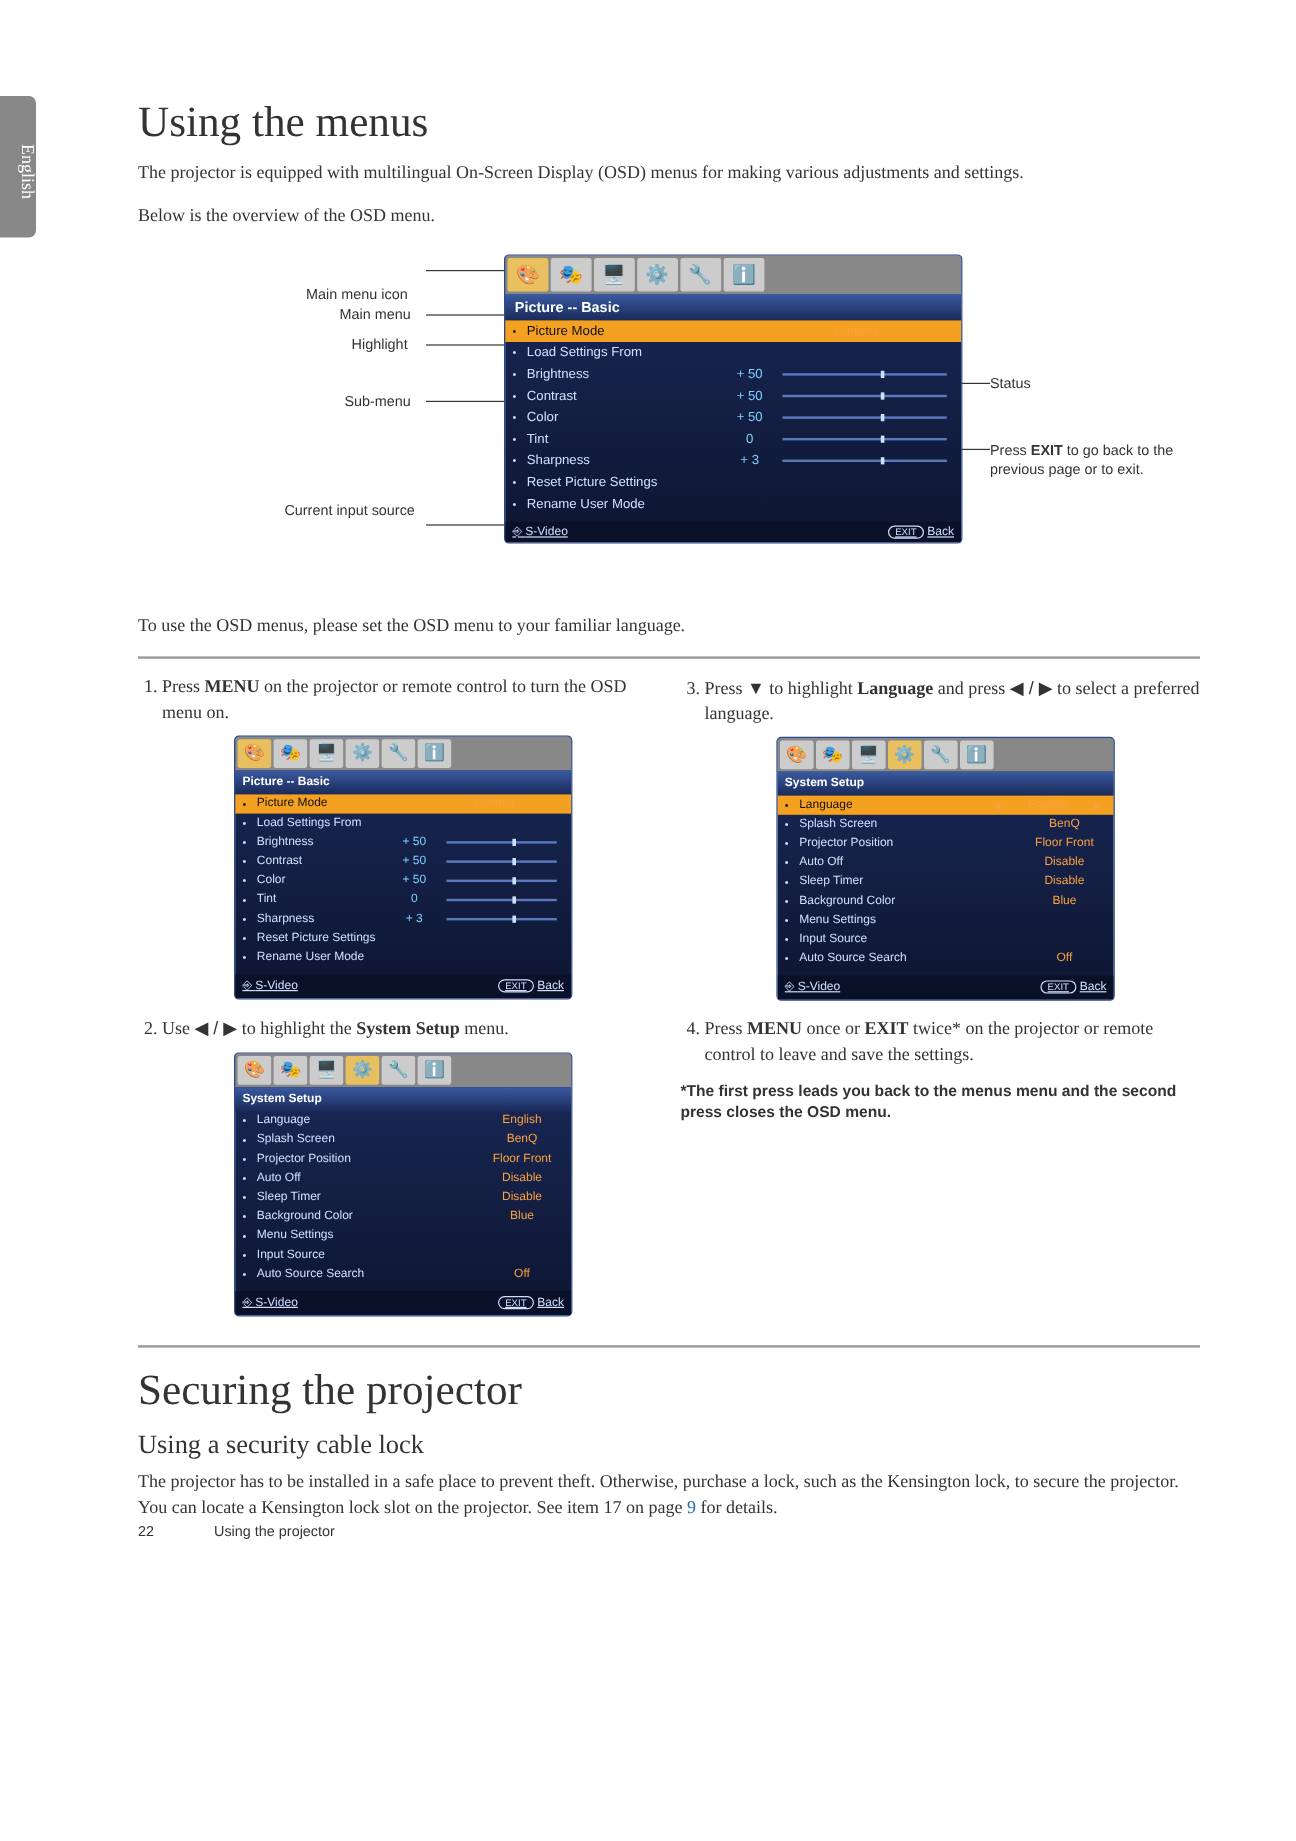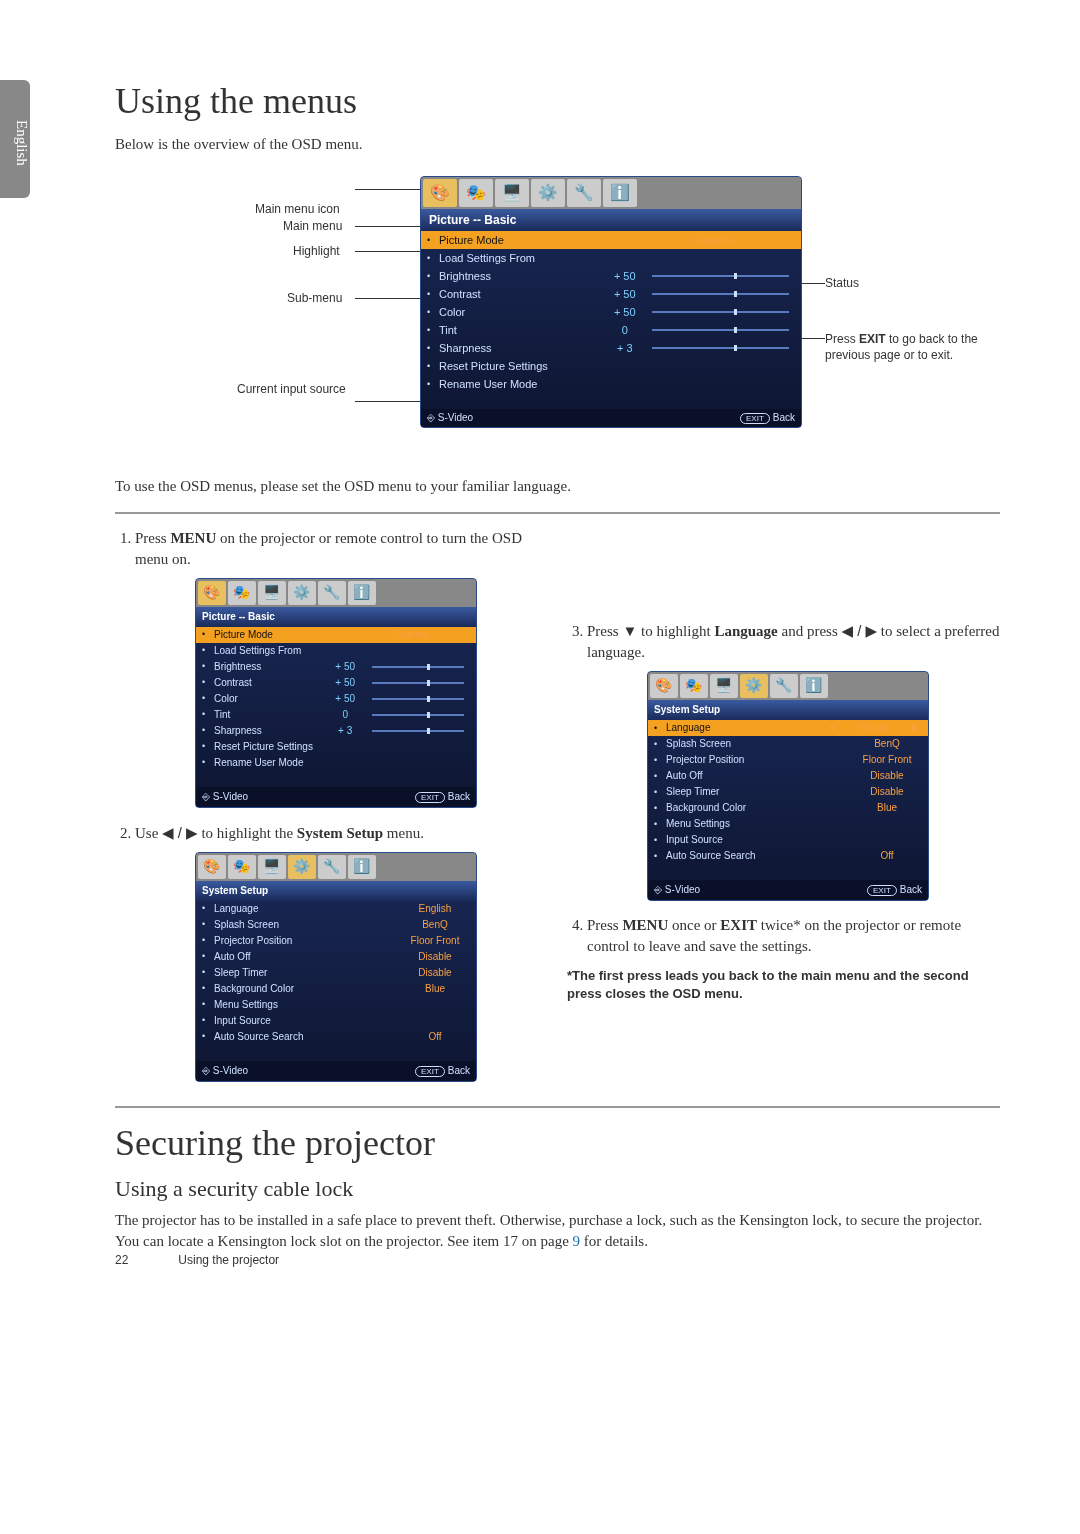--- a/index.html
+++ b/index.html
@@ -45,21 +45,20 @@
     margin: 0 0 14px 0;
   }
   hr.rule {
     border: none;
     border-top: 2px solid #999;
     margin: 10px 0 14px 0;
   }
   .two-col {
     display: flex;
     gap: 19px;
-    align-items: center;
   }
   .col {
     flex: 1;
   }
   ol {
     padding-left: 20px;
     margin: 0;
     font-size: 15px;
   }
   ol li {
@@ -146,21 +145,22 @@
     width: 3px;
     height: 6px;
     background: #cfe0ff;
   }
   .osd-leftright { color: #faa040; padding: 0 4px; font-size: 8px; }
   .osd-footer {
     display: flex;
     justify-content: space-between;
     background: #0a1028;
     padding: 3px 6px;
-    margin-top: 16px;
+    margin-top: 6px;
+    text-decoration: underline;
   }
   .osd-footer .exit-pill {
     border: 1px solid #cfe0ff;
     border-radius: 8px;
     padding: 0 5px;
     font-size: 8px;
     margin-right: 3px;
   }
 
   
@@ -178,20 +178,21 @@
   .ov-osd .osd-title { padding: 4px 8px; font-size: 12px; }
   .emb-wrap { margin: 8px 0 14px 60px; }
 </style>
 </head>
 <body>
 
 <div class="page">
   <div class="side-tab">English</div>
 
   <h1>Using the menus</h1>
+  <p>The projector is equipped with multilingual On-Screen Display (OSD) menus for making various adjustments and settings.</p>
   <p>Below is the overview of the OSD menu.</p>
 
   <div class="overview" style="height:280px;">
     <div class="ov-label" style="left:90px; top:6px;margin-top:20px;">Main menu icon</div>
     <div class="ov-line-h" style="left:190px; top:13px; width:65px;"></div>
 
     <div class="ov-label" style="left:118px; top:43px;">Main menu</div>
     <div class="ov-line-h" style="left:190px; top:50px; width:65px;"></div>
 
     <div class="ov-label" style="left:128px; top:68px;">Highlight</div>
@@ -490,21 +491,21 @@
                 <span>⎆ <span>S-Video</span></span>
                 <span><span class="exit-pill">EXIT</span><span>Back</span></span>
               </div>
             </div>
           </div>
         </li>
         <li>
           <span>Press </span><b>MENU</b><span> once or </span><b>EXIT</b><span> twice* on the projector or remote control to leave and save the settings.</span>
         </li>
       </ol>
-      <div class="note">*The first press leads you back to the main menu and the second press closes the OSD menu.</div>
+      <div class="note">*The first press leads you back to the menus menu and the second press closes the OSD menu.</div>
     </div>
   </div>
 
   <hr class="rule">
 
   <h1>Securing the projector</h1>
   <h2>Using a security cable lock</h2>
   <p>
     <span>The projector has to be installed in a safe place to prevent theft. Otherwise, purchase a lock, such as the Kensington lock, to secure the projector. You can locate a Kensington lock slot on the projector. See item 17 on page </span><span class="link-num">9</span><span> for details.</span>
   </p>

